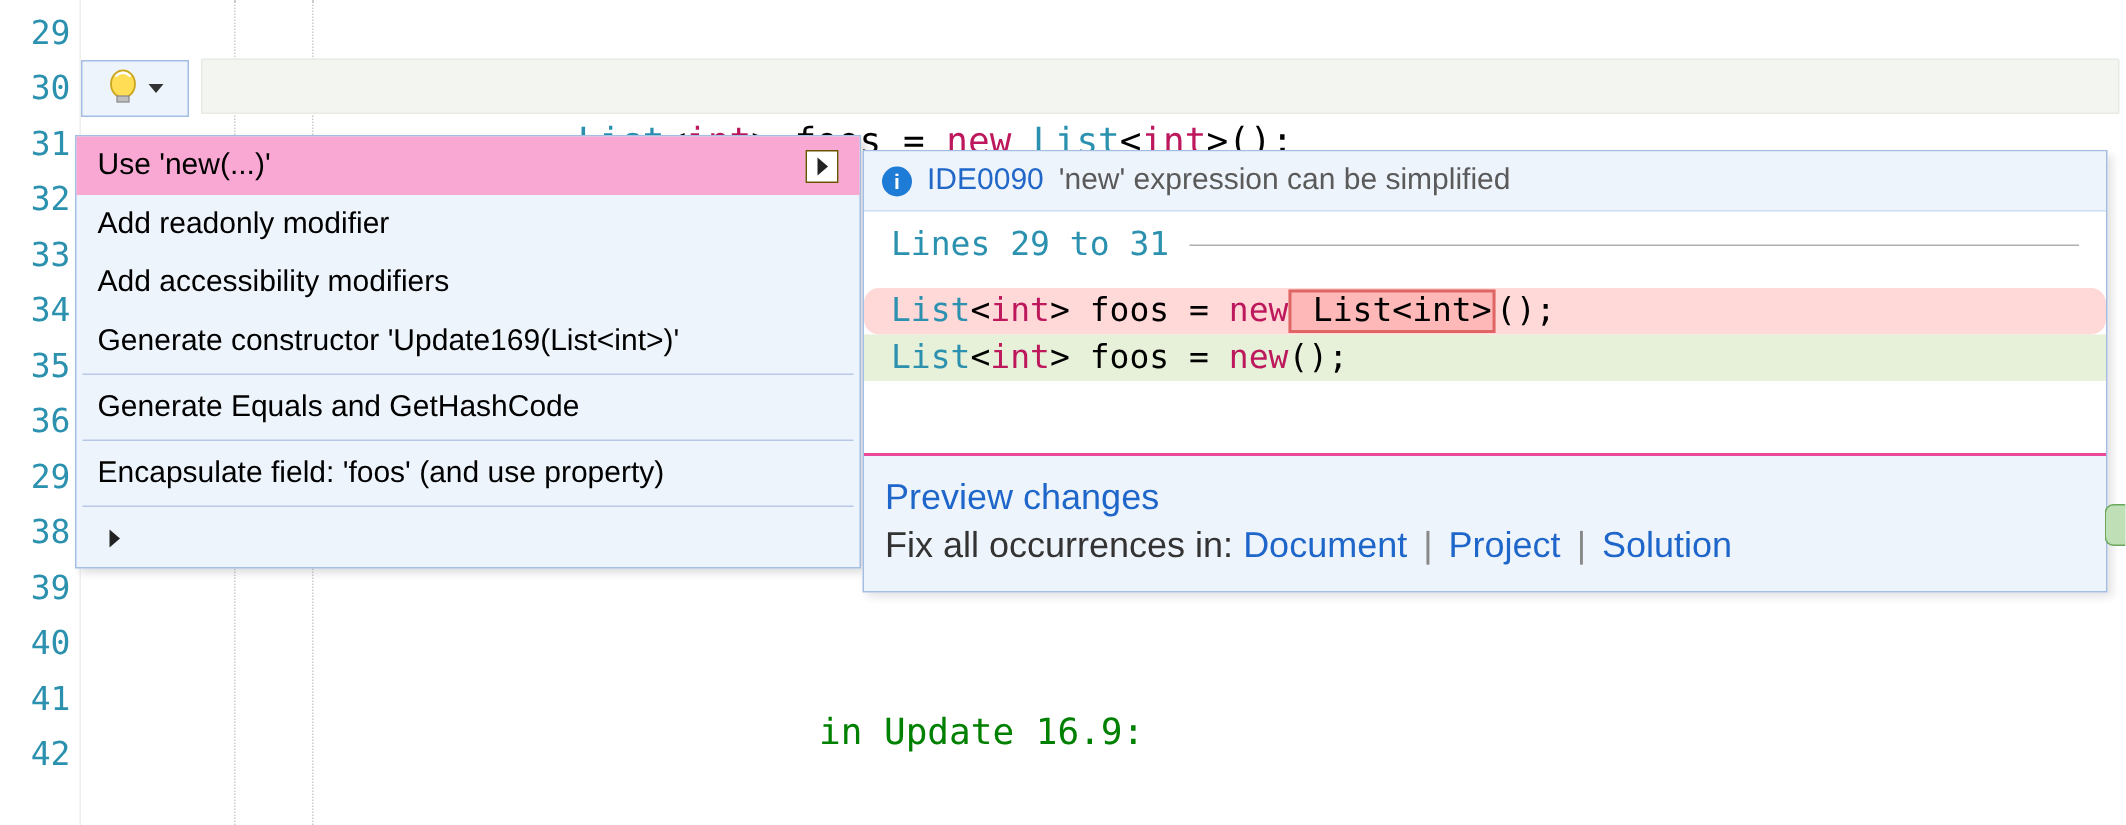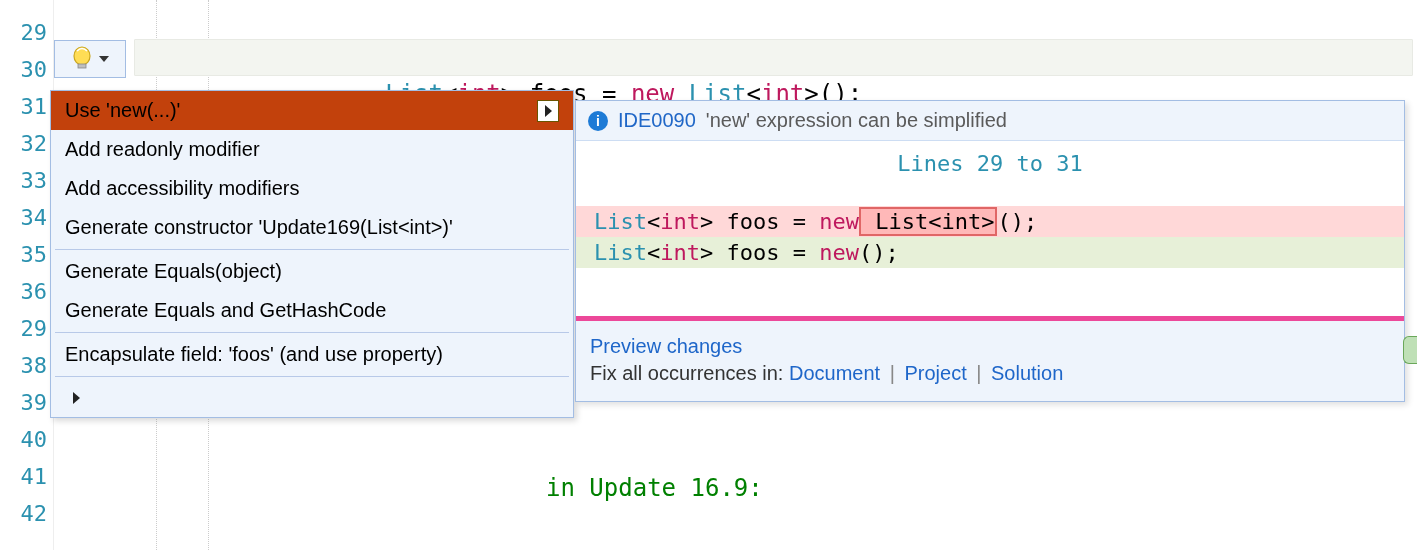--- a/index.html
+++ b/index.html
@@ -16,21 +16,21 @@
   
   .editor {
     position: absolute;
     left: 0; top: 0; right: 0; bottom: 0;
     background: #fff;
     display: flex;
   }
   .gutter {
     width: 54px;
     border-right: 1px solid #eee;
-    padding-top: 14px;
+    padding-top: 4px;
     text-align: right;
     color: #2b91af;
     font-family: Consolas, monospace;
     font-size: 22px;
     line-height: 37px;
   }
   .gutter div { padding-right: 6px; }
   .ruler {
     position: absolute;
     top: 0; bottom: 0;
@@ -100,21 +100,21 @@
     font-size: 20px;
   }
   .menu-item {
     padding: 8px 14px;
     display: flex;
     align-items: center;
     justify-content: space-between;
     cursor: default;
   }
   .menu-item.selected {
-    background: #c2410c;
+    background: #f9a8d4;
   }
   .menu-sep {
     height: 1px;
     background: #b8c9e8;
     margin: 2px 4px;
   }
   .submenu-arrow {
     width: 22px; height: 22px;
     display: flex; align-items: center; justify-content: center;
   }
@@ -163,45 +163,44 @@
     padding: 6px 0 8px 0;
   }
   .lines-label {
     font-family: Consolas, monospace;
     font-size: 22px;
     color: #2b91af;
     padding: 4px 18px 2px 18px;
     display: flex;
     align-items: center;
     gap: 14px;
-    flex-direction: column;
   }
   .lines-label .rule {
     flex: 1;
     height: 1px;
     background: #b0b0b0;
   }
   .diff-line {
     font-family: Consolas, monospace;
     font-size: 22px;
     padding: 3px 18px;
     white-space: pre;
   }
-  .diff-del { background: #ffd8d8; }
+  .diff-del { background: #ffd8d8; border-radius: 10px; }
   .diff-add { background: #e7f0d8; }
   .inline-removed {
     border: 2px solid #e06666;
     background: #ffb8b8;
     padding: 0 1px;
   }
   .preview-footer {
-    border-top: 5px solid #ec4899;
+    border-top: 2px solid #ec4899;
     background: #eef4fc;
     padding: 10px 14px 12px 14px;
-    font-size: 20px;
+    font-size: 24px;
     color: #333;
   }
   .preview-footer a { color: #1e66c9; text-decoration: none; }
   .preview-footer .row { margin: 4px 0; }
   .sep-pipe { color: #888; margin: 0 4px; }
 
   .right-hint {
     position: absolute;
     right: 0; top: 336px;
     width: 14px; height: 28px;
@@ -262,23 +261,20 @@
       <span>Add readonly modifier</span>
     </div>
     <div class="menu-item">
       <span>Add accessibility modifiers</span>
     </div>
     <div class="menu-item">
       <span>Generate constructor 'Update169(List&lt;int&gt;)'</span>
     </div>
     <div class="menu-sep"></div>
     <div class="menu-item">
-      <span>Generate Equals(object)</span>
-    </div>
-    <div class="menu-item">
       <span>Generate Equals and GetHashCode</span>
     </div>
     <div class="menu-sep"></div>
     <div class="menu-item">
       <span>Encapsulate field: 'foos' (and use property)</span>
     </div>
     <div class="menu-sep"></div>
     <div class="menu-item">
       <span class="submenu-arrow"></span>
     </div>

